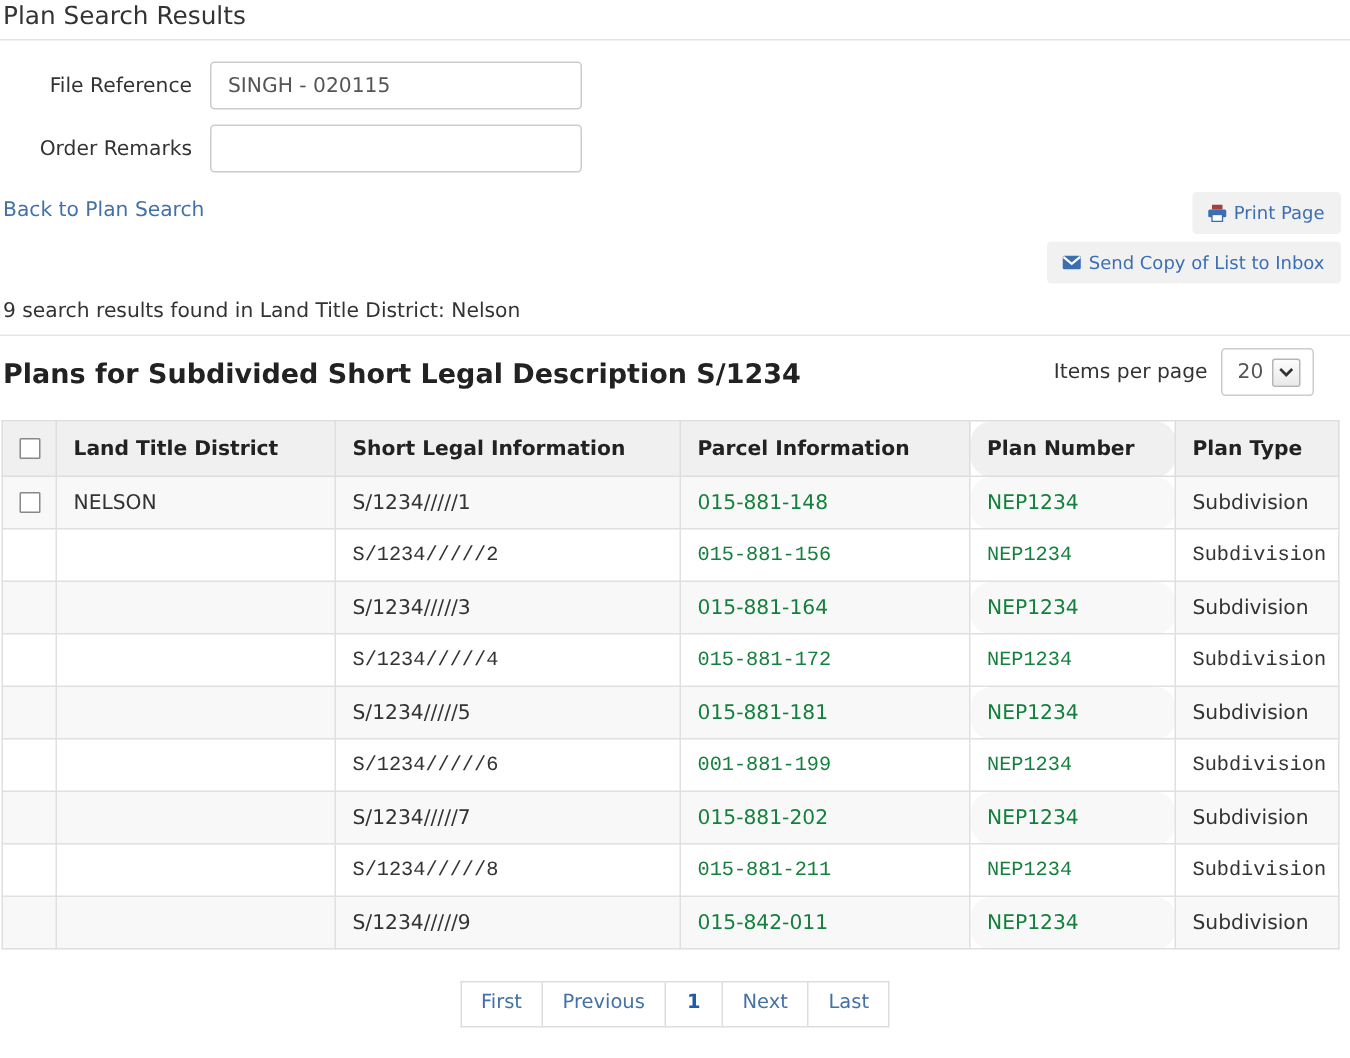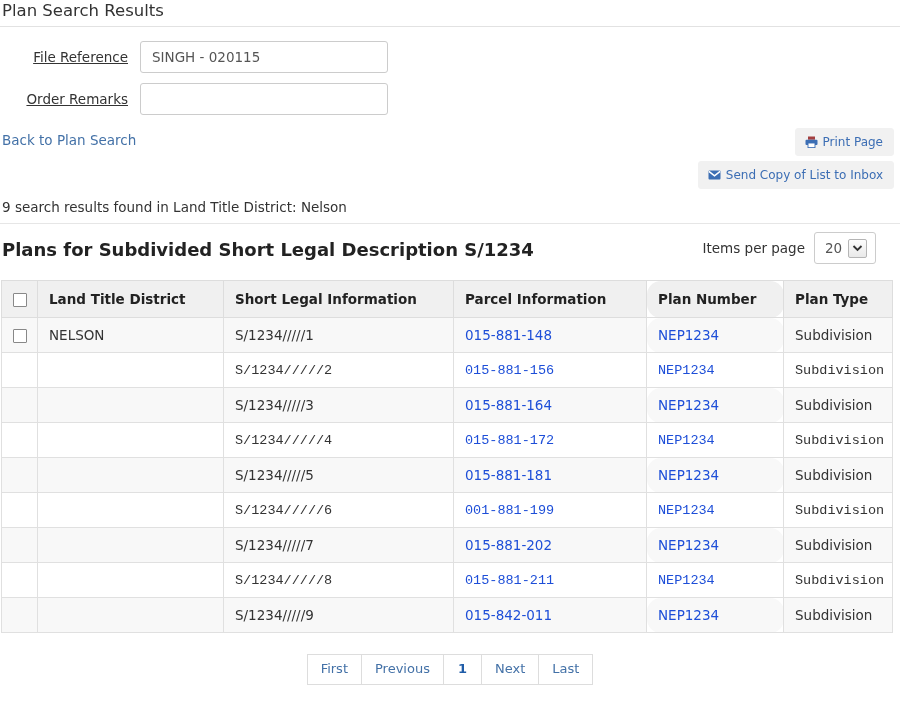--- a/index.html
+++ b/index.html
@@ -40,21 +40,20 @@
     align-items: center;
     margin-bottom: 10px;
   }
   .form-label {
     width: 140px;
     text-align: right;
     font-size: 13.5px;
     color: #333333;
     padding-right: 12px;
     line-height: 16px;
-    text-decoration: underline;
   }
   .form-input {
     width: 248px;
     height: 32px;
     border: 1px solid #cccccc;
     border-radius: 3px;
     padding: 4px 11px;
     font-size: 13.5px;
     font-family: "DejaVu Sans", "Liberation Sans", sans-serif;
     color: #555555;
@@ -203,21 +202,21 @@
   .cb {
     width: 14px; height: 14px;
     border: 1px solid #888888;
     background: #ffffff;
     border-radius: 1px;
     display: inline-block;
     cursor: pointer;
     vertical-align: middle;
   }
   a.cell-link {
-    color: #1d4ed8;
+    color: #15803d;
     text-decoration: none;
     cursor: pointer;
     margin-top: 21px;
   }
 
   
   .pager {
     display: flex;
     justify-content: center;
     margin-top: 21px;

